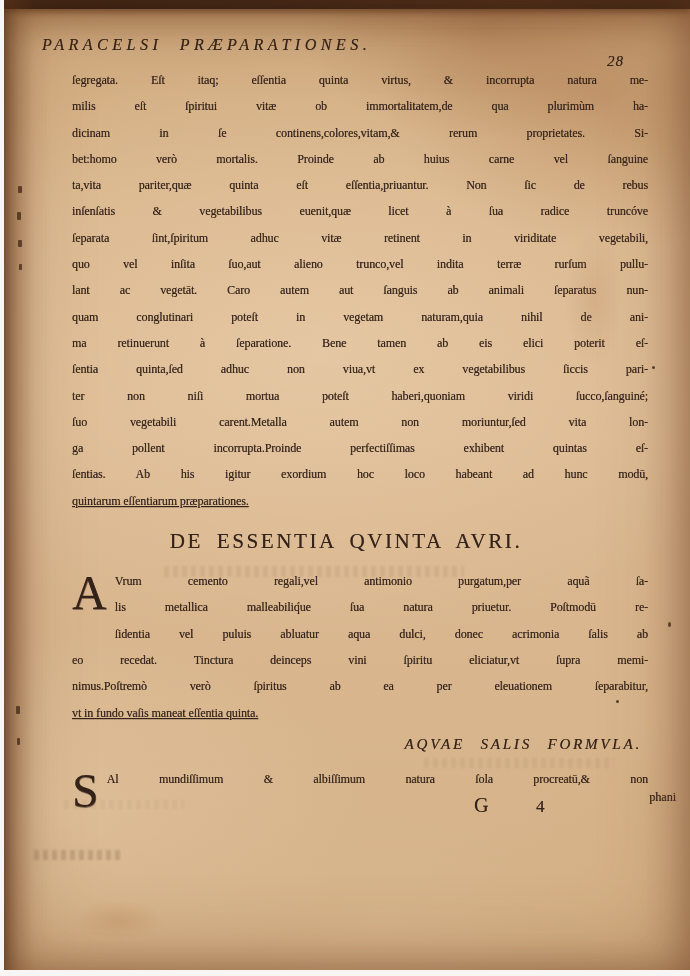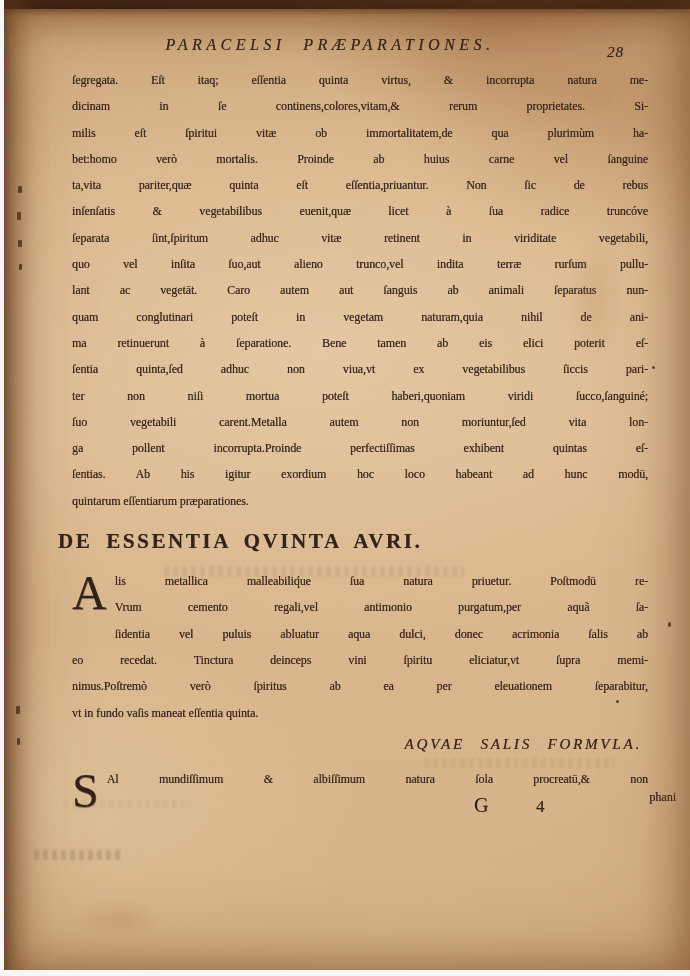--- a/index.html
+++ b/index.html
@@ -29,31 +29,31 @@
   .top-edge{position:absolute;top:0;left:0;right:0;height:9px;
     background:linear-gradient(90deg,#211511 0%,#2a1b13 40%,#3a2517 75%,#57392233 100%);
     background-color:var(--edge,#231710);
     box-shadow:0 3px 6px rgba(70,40,18,0.55);}
   .gutter{position:absolute;top:0;bottom:0;left:0;width:30px;pointer-events:none;
     background:linear-gradient(90deg,rgba(58,33,16,0.55) 0px,rgba(88,52,26,0.32) 7px,rgba(120,75,40,0.16) 15px,rgba(0,0,0,0) 30px);}
   
   .content{position:relative;padding:36px 42px 0 68px;color:var(--ink,#34231a);}
   .ink{color:var(--ink,#34231a);text-shadow:0.3px 0.4px 0 rgba(52,35,26,0.55);}
   .pagehead{position:relative;height:22px;}
-  .running-title{position:absolute;left:0;right:0;text-align:center;transform:translateX(-30px);
+  .running-title{position:absolute;left:0;right:0;text-align:left;transform:translateX(-30px);
     font-style:italic;font-size:16px;letter-spacing:4.5px;word-spacing:9px;white-space:nowrap;}
-  .page-number{position:absolute;right:24px;top:8px;font-style:italic;font-size:15px;letter-spacing:1px;}
+  .page-number{position:absolute;right:24px;top:17px;font-style:italic;font-size:15px;letter-spacing:1px;}
   .textblock{margin-top:9px;font-size:12px;line-height:26.3px;letter-spacing:-0.1px;}
   .line{text-align:justify;text-align-last:justify;max-height:26.3px;overflow:hidden;}
-  .para-end .line:last-child{text-align-last:left;}
+  .para-end .line:last-child{text-align-last:left;text-decoration:underline;}
   .keep-just .line:last-child{text-align-last:justify;}
   .dropcap{float:left;font-size:48px;line-height:44px;height:51px;padding-top:2px;margin:1px 8px 0 0;
     text-shadow:0.5px 0.6px 0 rgba(52,35,26,0.5);}
-  h2.sect{margin:15px 0 0;font-weight:bold;font-size:21px;letter-spacing:2.6px;word-spacing:6px;
-    text-align:left;transform:translateX(-14px);white-space:nowrap;}
+  h2.sect{margin:15px 0 0;font-weight:normal;font-size:21px;letter-spacing:2.6px;word-spacing:6px;
+    text-align:center;transform:translateX(-14px);white-space:nowrap;}
   h3.sect{margin:10px 0 0;font-weight:normal;font-style:italic;font-size:15px;letter-spacing:2.8px;
     word-spacing:9px;text-align:right;transform:translateX(-6px);white-space:nowrap;}
   .para2{margin-top:14px;}
   .para3{margin-top:13px;}
   .sigline{position:relative;height:30px;margin-top:2px;font-size:20px;}
   .sig-letter{position:absolute;left:402px;top:0;}
   .sig-number{position:absolute;left:464px;top:3px;font-size:17px;}
   .catchword{position:absolute;right:-28px;top:-4px;font-size:12px;}
   
   .mark{position:absolute;background:rgba(45,26,14,0.7);border-radius:1px;}
@@ -71,22 +71,22 @@
     <div class="gutter"></div>
 
     <div class="content">
       <div class="pagehead">
         <div class="running-title ink">PARACELSI PRÆPARATIONES.</div>
         <div class="page-number ink">28</div>
       </div>
 
       <div class="textblock ink para-end">
           <div class="line">ſegregata. Eſt itaq; eſſentia quinta virtus, &amp; incorrupta natura me-</div>
+          <div class="line">milis eſt ſpiritui vitæ ob immortalitatem,de qua plurimùm ha-</div>
           <div class="line">dicinam in ſe continens,colores,vitam,&amp; rerum proprietates. Si-</div>
-          <div class="line">milis eſt ſpiritui vitæ ob immortalitatem,de qua plurimùm ha-</div>
           <div class="line">bet:homo verò mortalis. Proinde ab huius carne vel ſanguine</div>
           <div class="line">ta,vita pariter,quæ quinta eſt eſſentia,priuantur. Non ſic de rebus</div>
           <div class="line">inſenſatis &amp; vegetabilibus euenit,quæ licet à ſua radice truncóve</div>
           <div class="line">ſeparata ſint,ſpiritum adhuc vitæ retinent in viriditate vegetabili,</div>
           <div class="line">quo vel inſita ſuo,aut alieno trunco,vel indita terræ rurſum pullu-</div>
           <div class="line">lant ac vegetāt. Caro autem aut ſanguis ab animali ſeparatus nun-</div>
           <div class="line">quam conglutinari poteſt in vegetam naturam,quia nihil de ani-</div>
           <div class="line">ma retinuerunt à ſeparatione. Bene tamen ab eis elici poterit eſ-</div>
           <div class="line">ſentia quinta,ſed adhuc non viua,vt ex vegetabilibus ſiccis pari-</div>
           <div class="line">ter non niſi mortua poteſt haberi,quoniam viridi ſucco,ſanguiné;</div>
@@ -94,22 +94,22 @@
           <div class="line">ga pollent incorrupta.Proinde perfectiſſimas exhibent quintas eſ-</div>
           <div class="line">ſentias. Ab his igitur exordium hoc loco habeant ad hunc modū,</div>
           <div class="line">quintarum eſſentiarum præparationes.</div>
         </div>
 
       <h2 class="sect ink">DE ESSENTIA QVINTA AVRI.</h2>
 
       <div class="para2">
         <div class="dropcap ink">A</div>
         <div class="textblock ink para-end" style="margin-top:0;">
+            <div class="line">Vrum cemento regali,vel antimonio purgatum,per aquã ſa-</div>
             <div class="line">lis metallica malleabiliq́ue ſua natura priuetur. Poſtmodū re-</div>
-            <div class="line">Vrum cemento regali,vel antimonio purgatum,per aquã ſa-</div>
             <div class="line">ſidentia vel puluis abluatur aqua dulci, donec acrimonia ſalis ab</div>
             <div class="line">eo recedat. Tinctura deinceps vini ſpiritu eliciatur,vt ſupra memi-</div>
             <div class="line">nimus.Poſtremò verò ſpiritus ab ea per eleuationem ſeparabitur,</div>
             <div class="line">vt in fundo vaſis maneat eſſentia quinta.</div>
           </div>
       </div>
 
       <h3 class="sect ink">AQVAE SALIS FORMVLA.</h3>
 
       <div class="para3">

